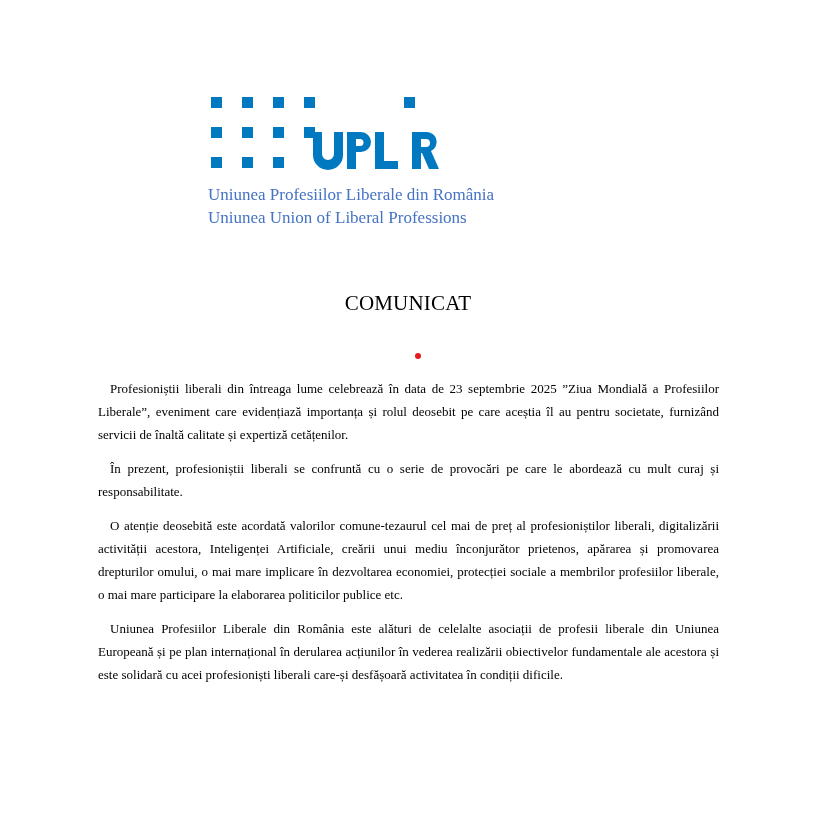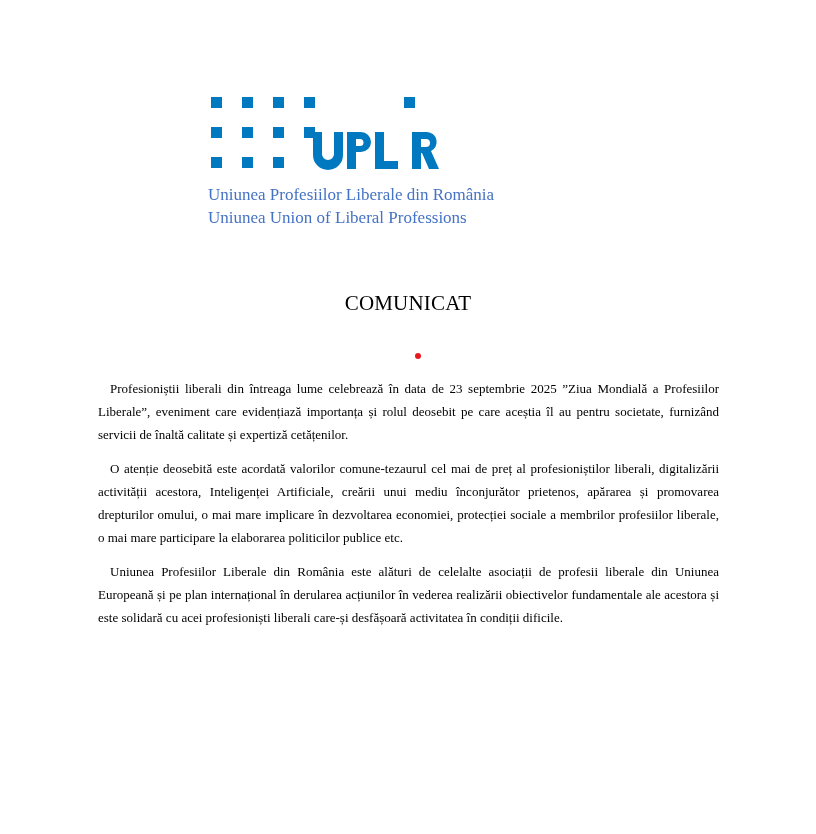--- a/index.html
+++ b/index.html
@@ -55,15 +55,16 @@
 
 <div class="org org-ro">Uniunea Profesiilor Liberale din România</div>
 <div class="org org-en">Uniunea Union of Liberal Professions</div>
 
 <div class="title">COMUNICAT</div>
 
 <div class="dot"></div>
 
 <div class="body">
   <p class="para">Profesioniștii liberali din întreaga lume celebrează în data de 23 septembrie 2025 ”Ziua Mondială a Profesiilor Liberale”, eveniment care evidențiază importanța și rolul deosebit pe care aceștia îl au pentru societate, furnizând servicii de înaltă calitate și expertiză cetățenilor.</p>
+  <p class="para">În prezent, profesioniștii liberali se confruntă cu o serie de provocări pe care le abordează cu mult curaj și responsabilitate.</p>
   <p class="para">O atenție deosebită este acordată valorilor comune-tezaurul cel mai de preț al profesioniștilor liberali, digitalizării activității acestora, Inteligenței Artificiale, creării unui mediu înconjurător prietenos, apărarea și promovarea drepturilor omului, o mai mare implicare în dezvoltarea economiei, protecției sociale a membrilor profesiilor liberale, o mai mare participare la elaborarea politicilor publice etc.</p>
   <p class="para">Uniunea Profesiilor Liberale din România este alături de celelalte asociații de profesii liberale din Uniunea Europeană și pe plan internațional în derularea acțiunilor în vederea realizării obiectivelor fundamentale ale acestora și este solidară cu acei profesioniști liberali care-și desfășoară activitatea în condiții dificile.</p>
 </div>
 
 </body></html>

